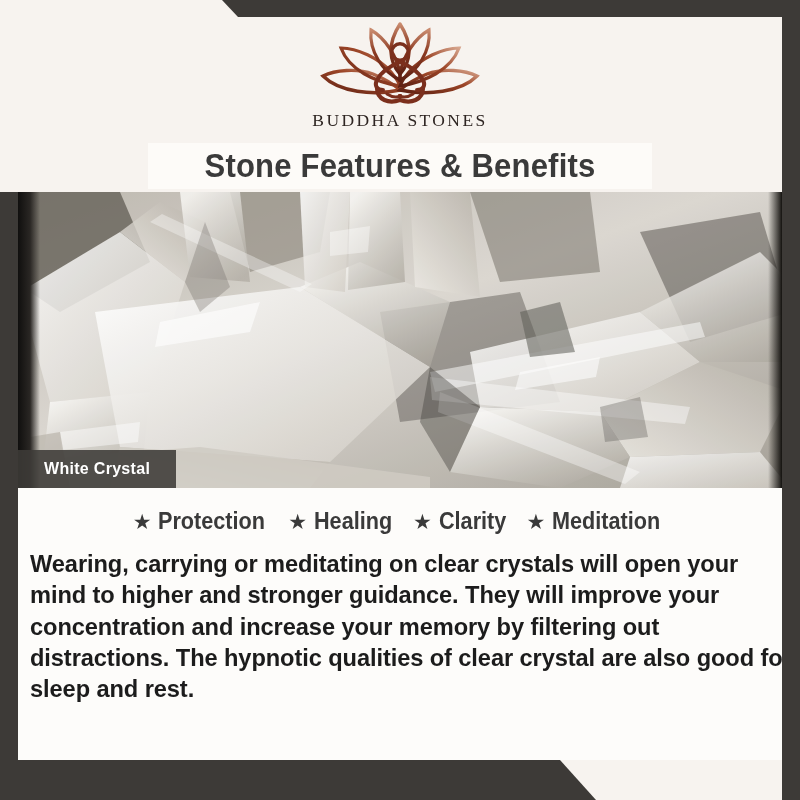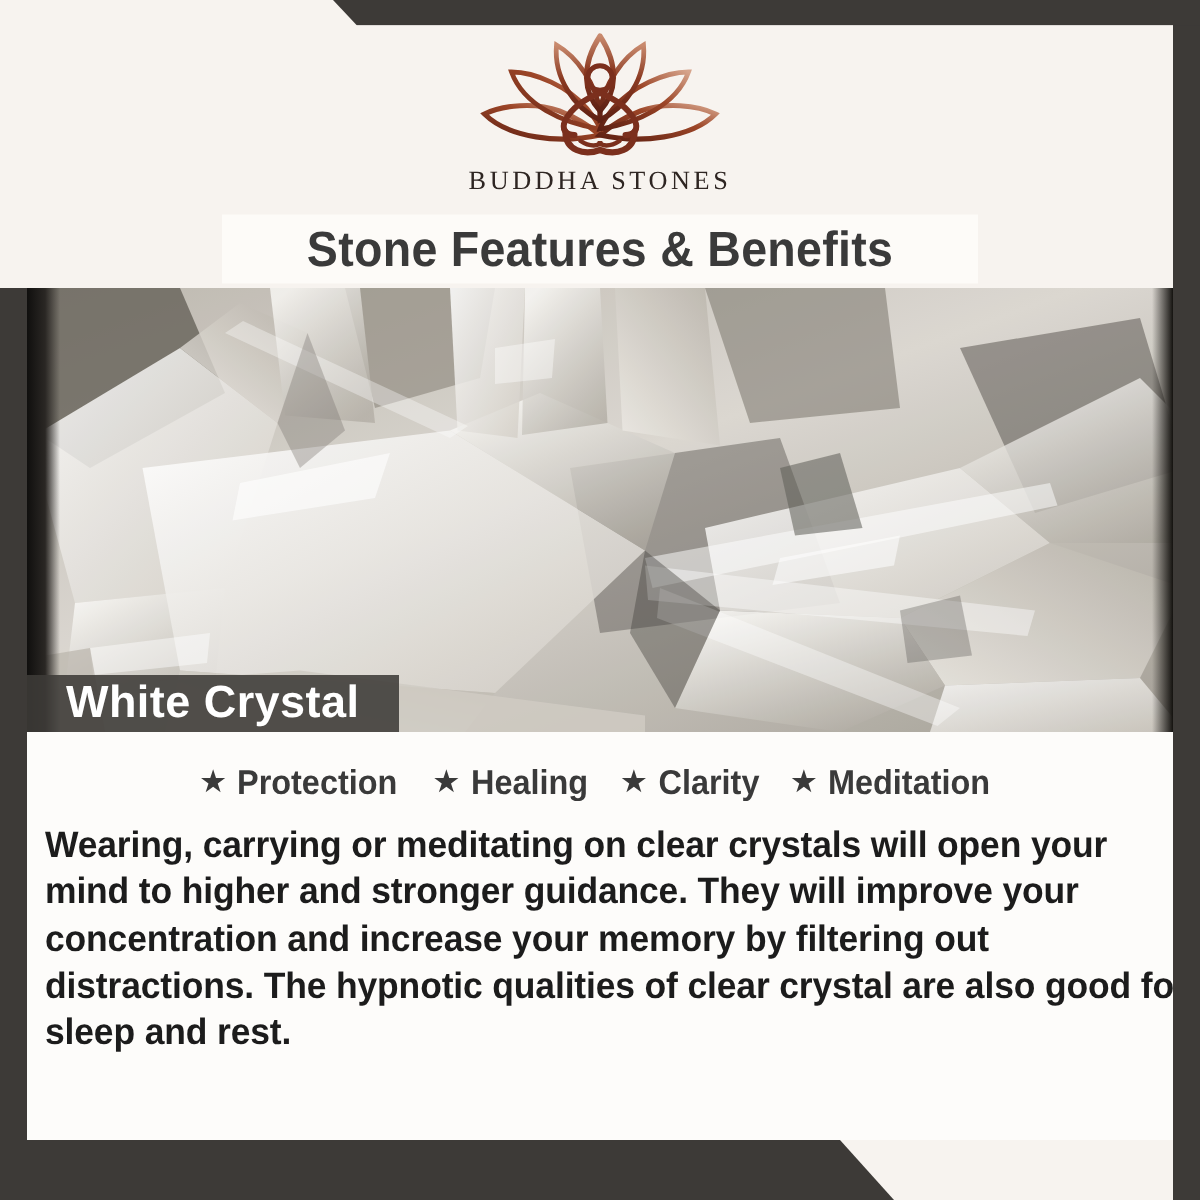--- a/index.html
+++ b/index.html
@@ -152,21 +152,21 @@
     left: 18px;
     height: 38px;
     padding: 0 26px 0 26px;
     display: flex;
     align-items: center;
     background: rgba(62,59,56,0.88);
     z-index: 5;
   }
   .stone-label span {
     font-family: "Liberation Sans", sans-serif;
-    font-size: 30px;
+    font-size: 16px;
     font-weight: bold;
     color: #ffffff;
     letter-spacing: 0.3px;
   }
 
   
   .content {
     position: absolute;
     top: 488px;
     left: 18px;

